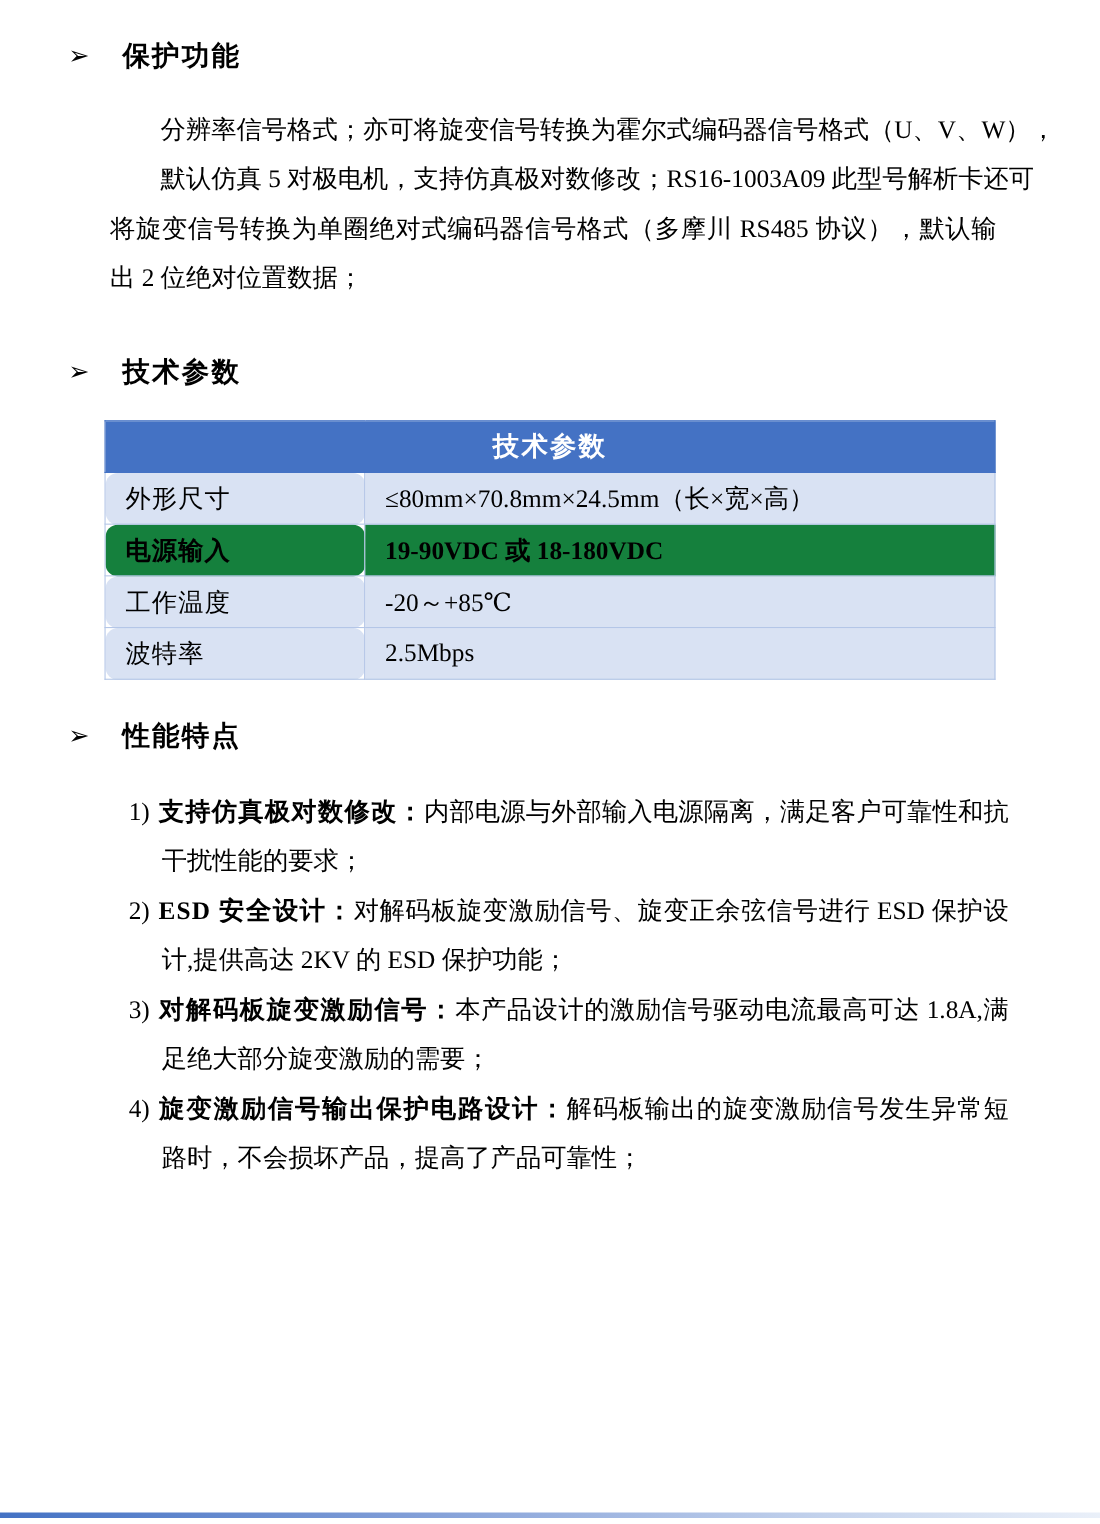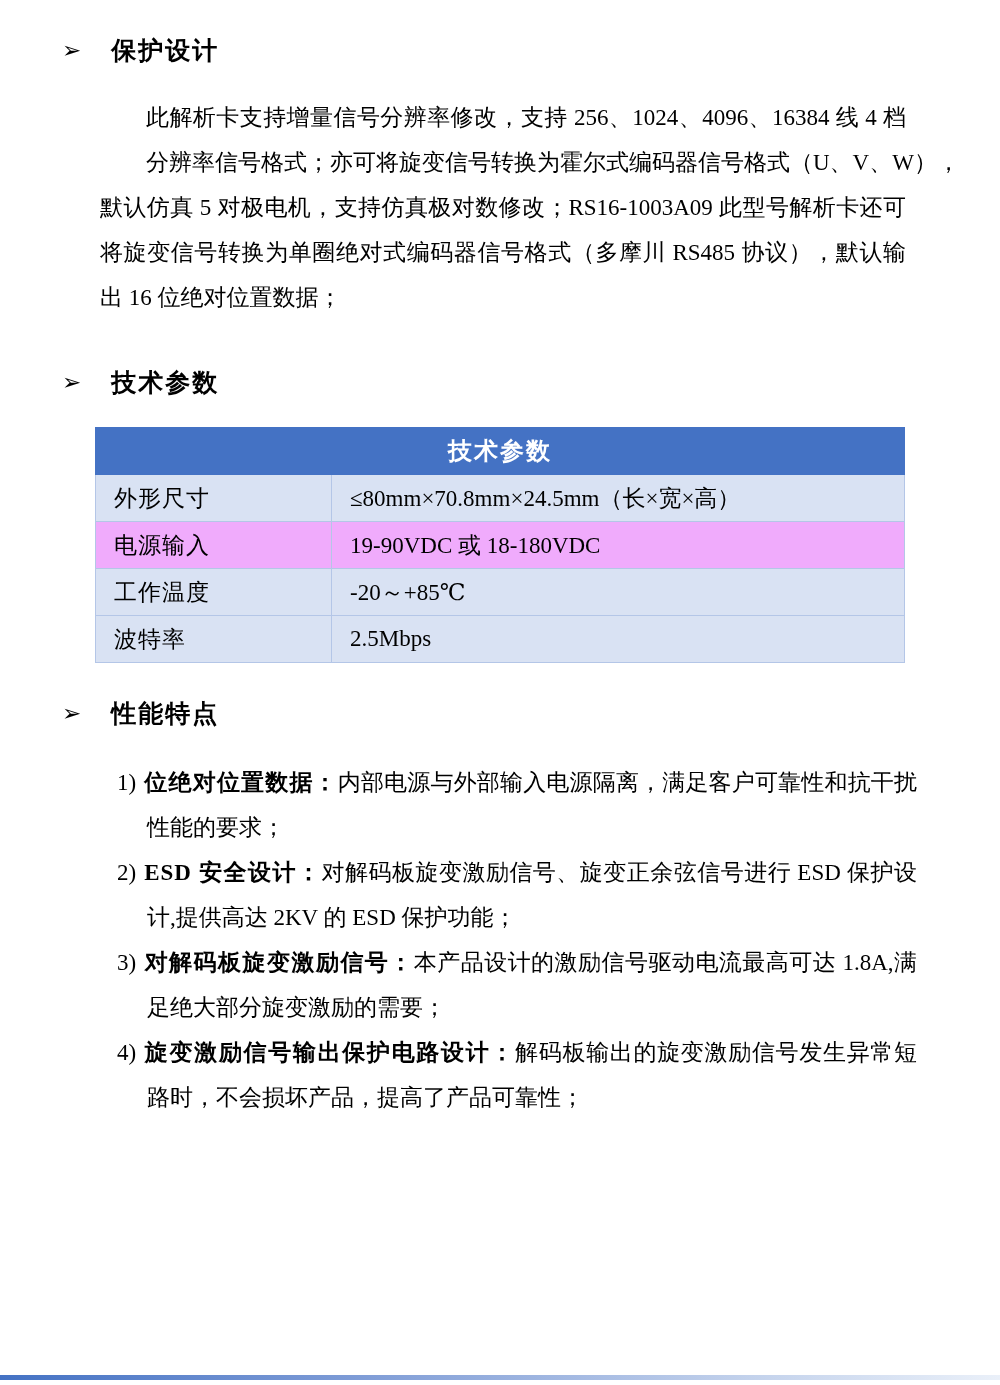--- a/index.html
+++ b/index.html
@@ -41,23 +41,23 @@
   }
   table.tech th{
     background:#4472C4;color:#ffffff;font-weight:bold;
     height:44px;text-align:center;letter-spacing:2px;
     border:1px solid #4472C4;font-size:24px;
   }
   table.tech td{
     height:46px;padding:0 0 0 18px;
     border:1px solid #B4C6E7;vertical-align:middle;
   }
-  table.tech td.label{width:217px;letter-spacing:1px;}
+  table.tech td.label{width:217px;letter-spacing:1px;border-radius:11px;}
   table.tech tr.tint td{background:#D9E2F3;}
-  table.tech tr.plain td{background:#f0abfc;}
+  table.tech tr.plain td{background:#15803d;font-weight:bold;}
 
   
   .features{
     margin:30px 0 0 117px;width:800px;
     font-size:23px;line-height:45px;
   }
   .feat{
     text-align:justify;
     padding-left:30px;text-indent:-30px;
   }
@@ -70,29 +70,28 @@
     background:linear-gradient(to right,#4472C4 0%,#7D9BD6 35%,#C3D2EC 75%,#EAF0F9 100%);
   }
 </style>
 </head>
 <body>
 
 <div class="page">
 
   <div class="section-heading h-overview">
     <span class="bullet">➢</span>
-    <span>保护设计</span>
+    <span>保护功能</span>
   </div>
 
   <div class="para">
-    <div class="para-line">此解析卡支持增量信号分辨率修改，支持 256、1024、4096、16384 线 4 档</div>
     <div class="para-line">分辨率信号格式；亦可将旋变信号转换为霍尔式编码器信号格式（U、V、W），</div>
     <div class="para-line">默认仿真 5 对极电机，支持仿真极对数修改；RS16-1003A09 此型号解析卡还可</div>
     <div class="para-line">将旋变信号转换为单圈绝对式编码器信号格式（多摩川 RS485 协议），默认输</div>
-    <div class="para-line">出 16 位绝对位置数据；</div>
+    <div class="para-line">出 2 位绝对位置数据；</div>
   </div>
 
   <div class="section-heading h-tech">
     <span class="bullet">➢</span>
     <span>技术参数</span>
   </div>
 
   <table class="tech">
     <tbody>
         <tr>
@@ -117,21 +116,21 @@
   </tbody>
     </table>
 
   <div class="section-heading h-features">
     <span class="bullet">➢</span>
     <span>性能特点</span>
   </div>
 
   <div class="features">
     <div class="feat">
-      <span class="num">1)</span><b>位绝对位置数据：</b><span>内部电源与外部输入电源隔离，满足客户可靠性和抗干扰性能的要求；</span>
+      <span class="num">1)</span><b>支持仿真极对数修改：</b><span>内部电源与外部输入电源隔离，满足客户可靠性和抗干扰性能的要求；</span>
     </div>
     <div class="feat">
       <span class="num">2)</span><b>ESD 安全设计：</b><span>对解码板旋变激励信号、旋变正余弦信号进行 ESD 保护设计,提供高达 2KV 的 ESD 保护功能；</span>
     </div>
     <div class="feat">
       <span class="num">3)</span><b>对解码板旋变激励信号：</b><span>本产品设计的激励信号驱动电流最高可达 1.8A,满足绝大部分旋变激励的需要；</span>
     </div>
     <div class="feat">
       <span class="num">4)</span><b>旋变激励信号输出保护电路设计：</b><span>解码板输出的旋变激励信号发生异常短路时，不会损坏产品，提高了产品可靠性；</span>
     </div>

